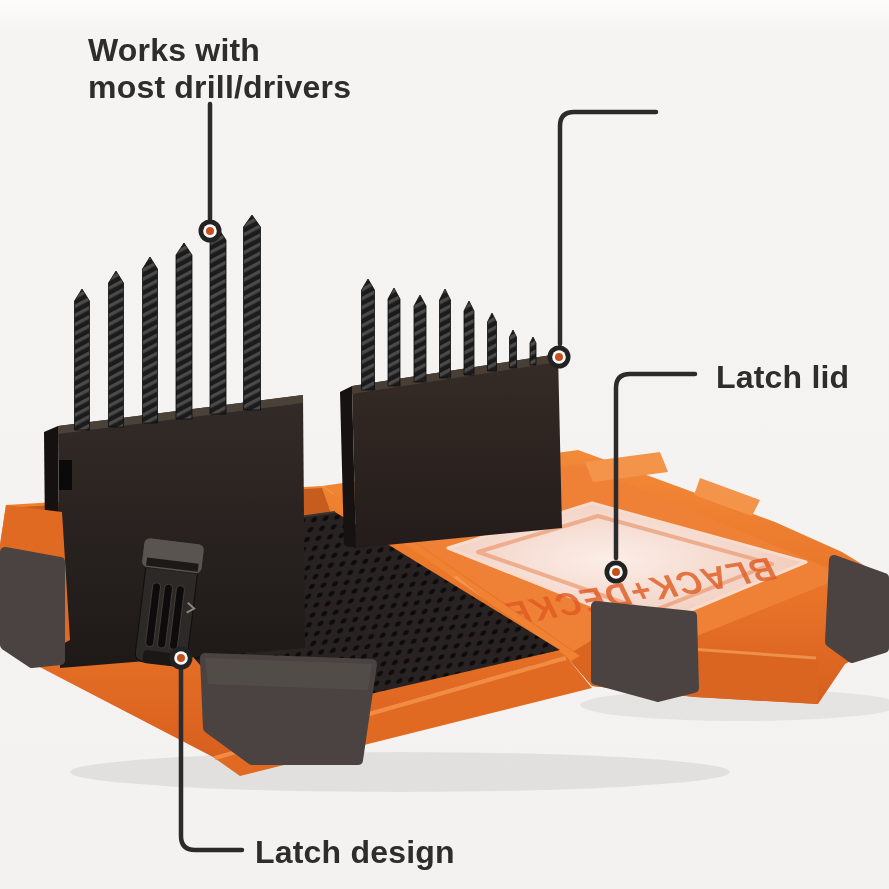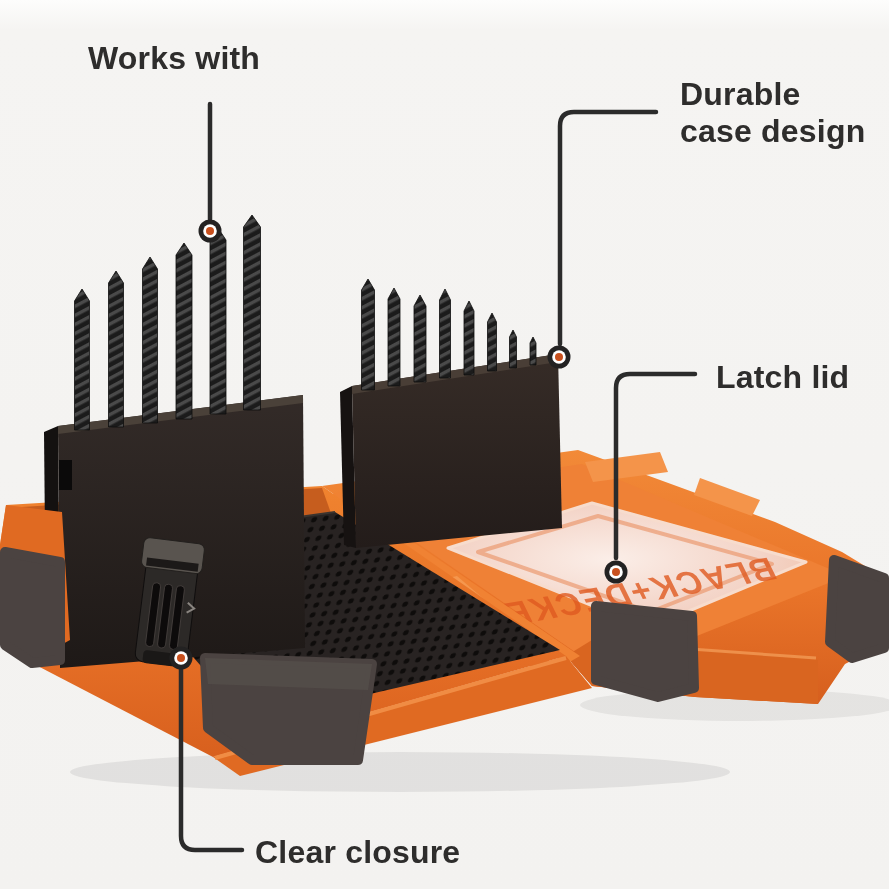--- a/index.html
+++ b/index.html
@@ -185,25 +185,22 @@
 
     <path class="leader" d="M181,670 V836 Q181,850 195,850 H242"></path>
     <g>
       <circle class="marker-outer" cx="181" cy="658" r="11.5"></circle>
       <circle class="marker-mid" cx="181" cy="658" r="6.8"></circle>
       <circle class="marker-core" cx="181" cy="658" r="4"></circle>
     </g>
   </g>
 </svg>
 
-  <div class="label" style="left:88px; top:40px">
+  <div class="label" style="left:88px; top:32px">
     <div>Works with</div>
+    <div>most drill/drivers</div>
   </div>
 
-  <div class="label" style="left:680px; top:76px">
-    <div>Durable</div>
-    <div>case design</div>
-  </div>
 
   <div class="label" style="left:716px; top:359px">Latch lid</div>
 
-  <div class="label" style="left:255px; top:834px">Clear closure</div>
+  <div class="label" style="left:255px; top:834px">Latch design</div>
 </div>
 
 </body></html>

